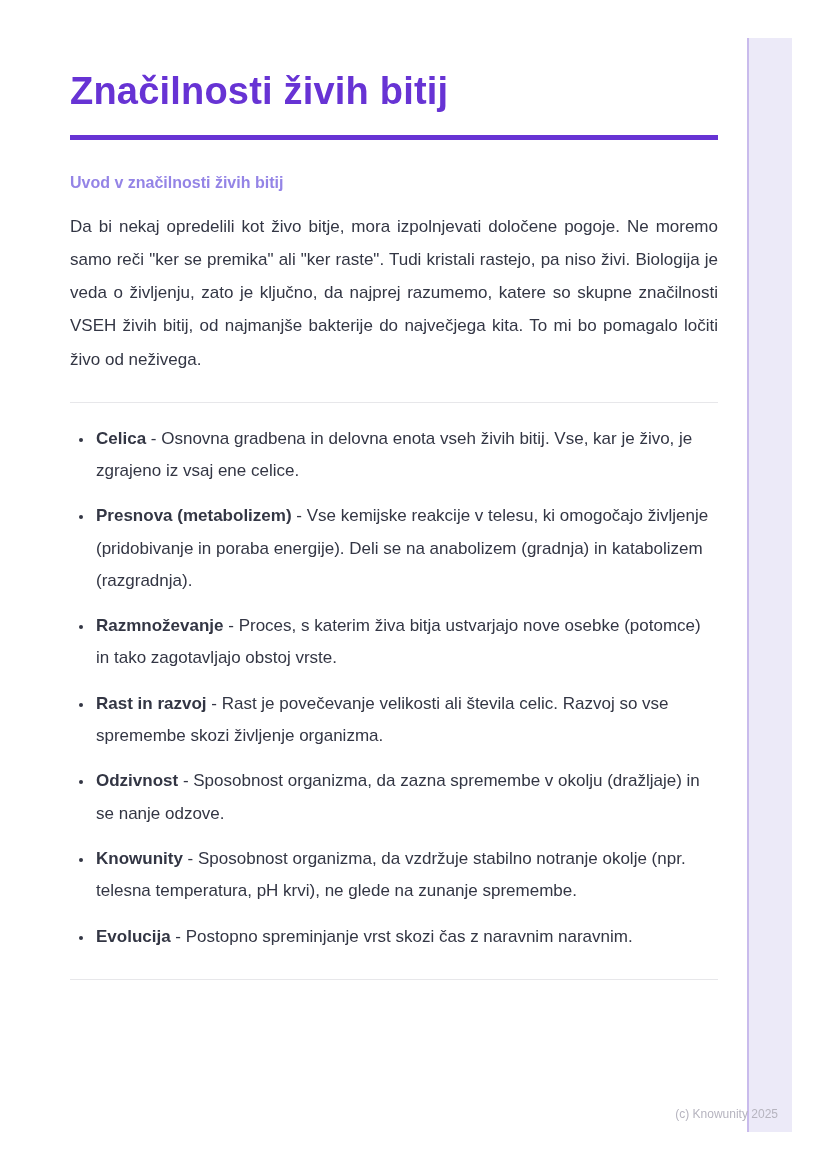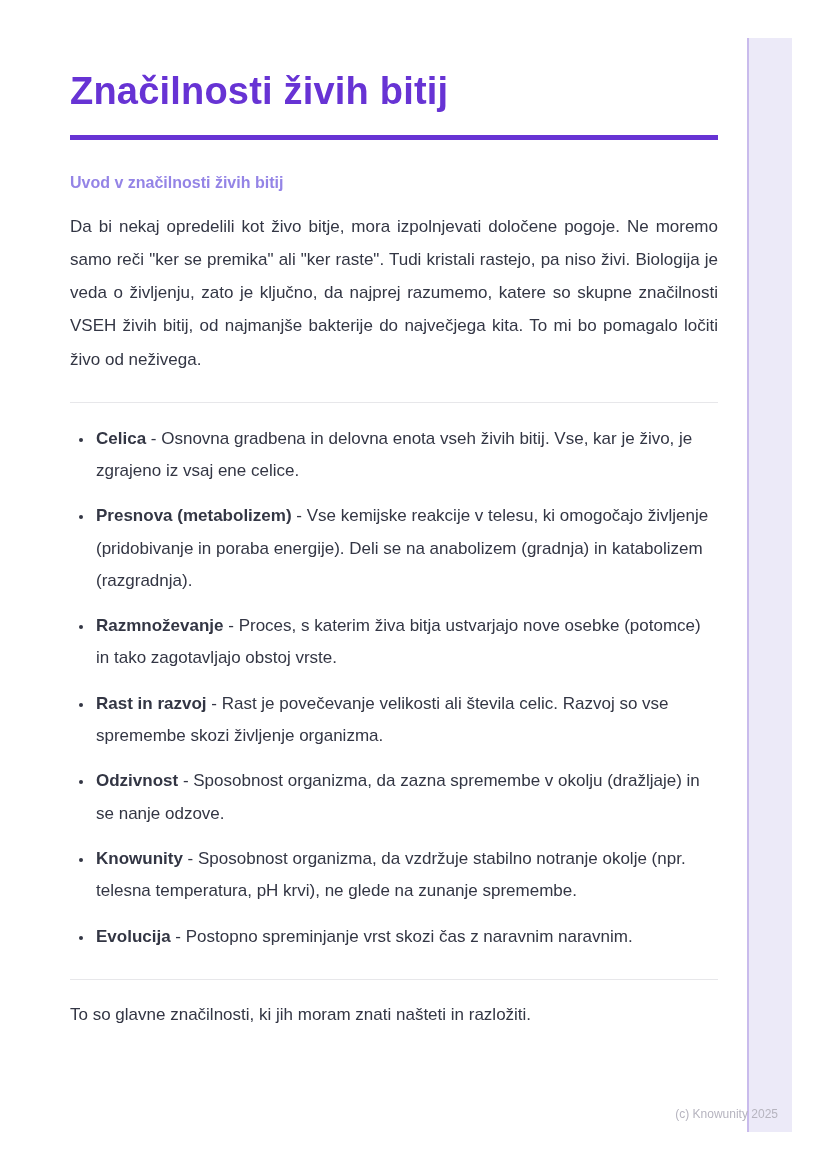--- a/index.html
+++ b/index.html
@@ -116,17 +116,16 @@
     <li>
       <span class="term">Knowunity</span><span> - Sposobnost organizma, da vzdržuje stabilno notranje okolje (npr. telesna temperatura, pH krvi), ne glede na zunanje spremembe.</span>
     </li>
     <li>
       <span class="term">Evolucija</span><span> - Postopno spreminjanje vrst skozi čas z naravnim naravnim.</span>
     </li>
   </ul>
 
   <div class="divider"></div>
 
-  <p class="para">To so glavne značilnosti, ki jih moram znati našteti in razložiti.</p>
 
 </div>
 
 <div class="footer-credit">(c) Knowunity 2025</div>
 
 </body></html>

